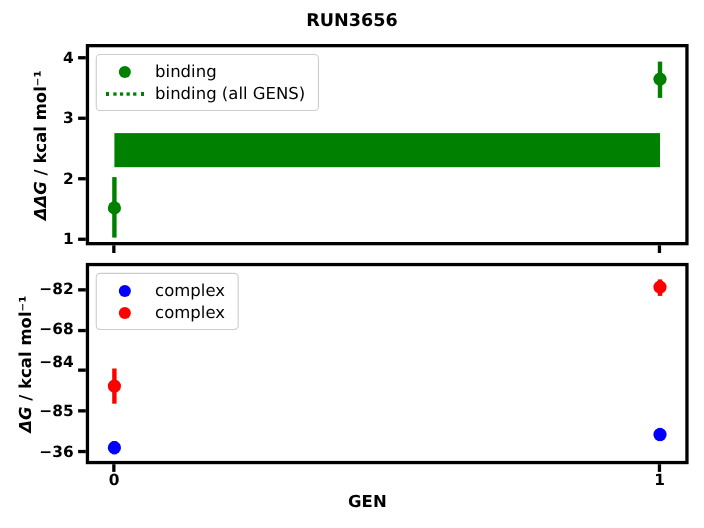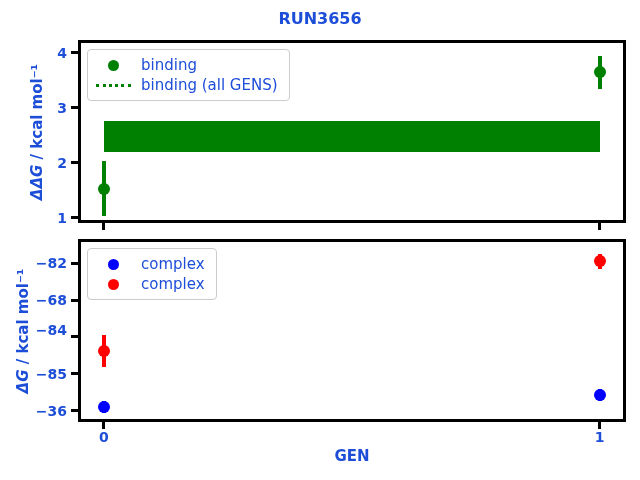--- a/index.html
+++ b/index.html
@@ -1,33 +1,33 @@
 <!DOCTYPE html>
 <html><head>
 <meta charset="utf-8">
 <style>
   html,body { margin:0; padding:0; background:#fff; }
   .figure {
     position:relative; width:640px; height:480px; background:#ffffff;
-    font-family:"DejaVu Sans", sans-serif; color:#1d4ed8; overflow:hidden;
+    font-family:"DejaVu Sans", sans-serif; color:#000000; overflow:hidden;
   }
   .title {
     position:absolute; top:9px; left:0; width:100%; text-align:center;
     font-size:16px; font-weight:bold;
   }
   .panel { position:absolute; }
   .spine { position:absolute; inset:0; border:3px solid #000; pointer-events:none; z-index:5; }
   .ylabel {
     position:absolute; top:50%; white-space:nowrap;
     transform:translate(-50%,-50%) rotate(-90deg);
     font-size:15px; font-weight:bold;
   }
   .ylabel .math { font-style:italic; }
   .xlabel {
-    position:absolute; left:78px; top:447px; width:548px; text-align:center;
+    position:absolute; left:60px; top:447px; width:548px; text-align:center;
     font-size:15px; font-weight:bold;
   }
   .ytick-label {
     position:absolute; right:100%; margin-right:11px; transform:translateY(-50%);
     font-size:14px; font-weight:bold; white-space:nowrap; line-height:1;
   }
   .xtick-label {
     position:absolute; top:100%; margin-top:8px; transform:translateX(-50%);
     font-size:14px; font-weight:bold; line-height:1;
   }

